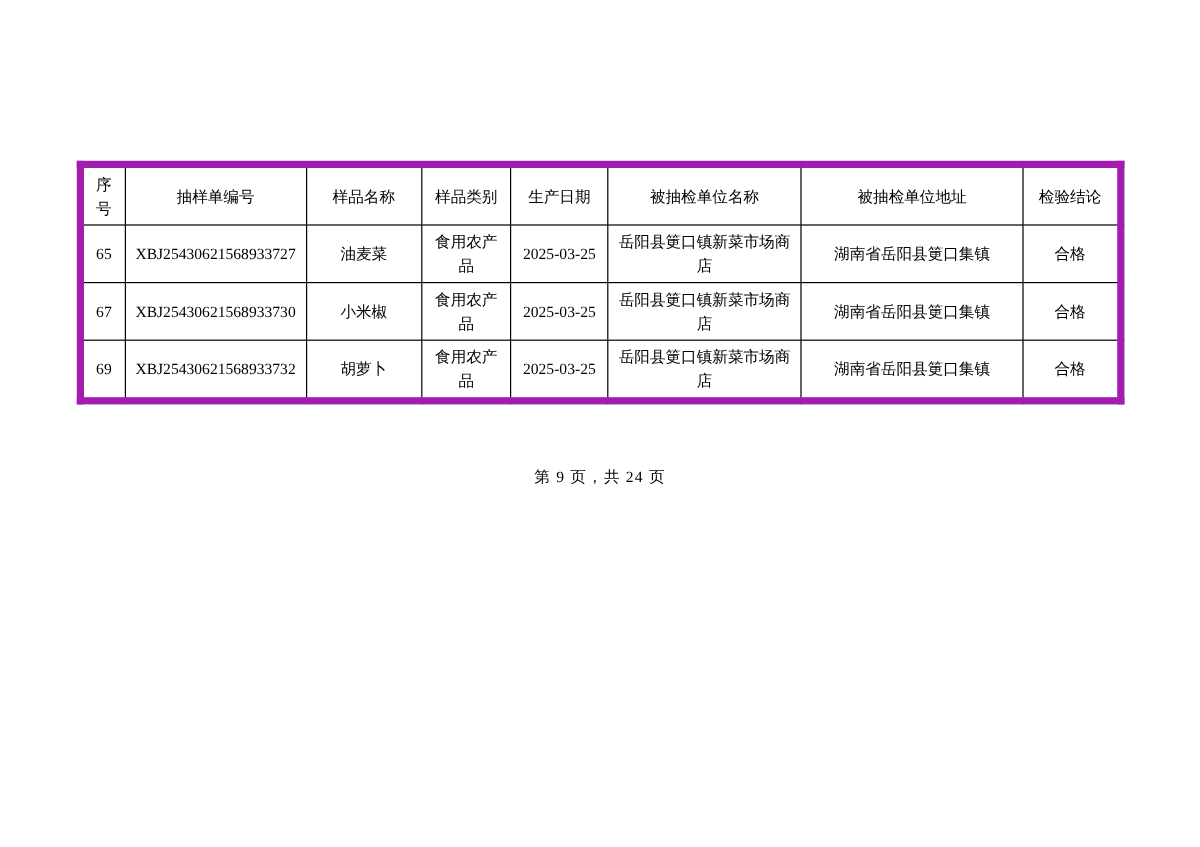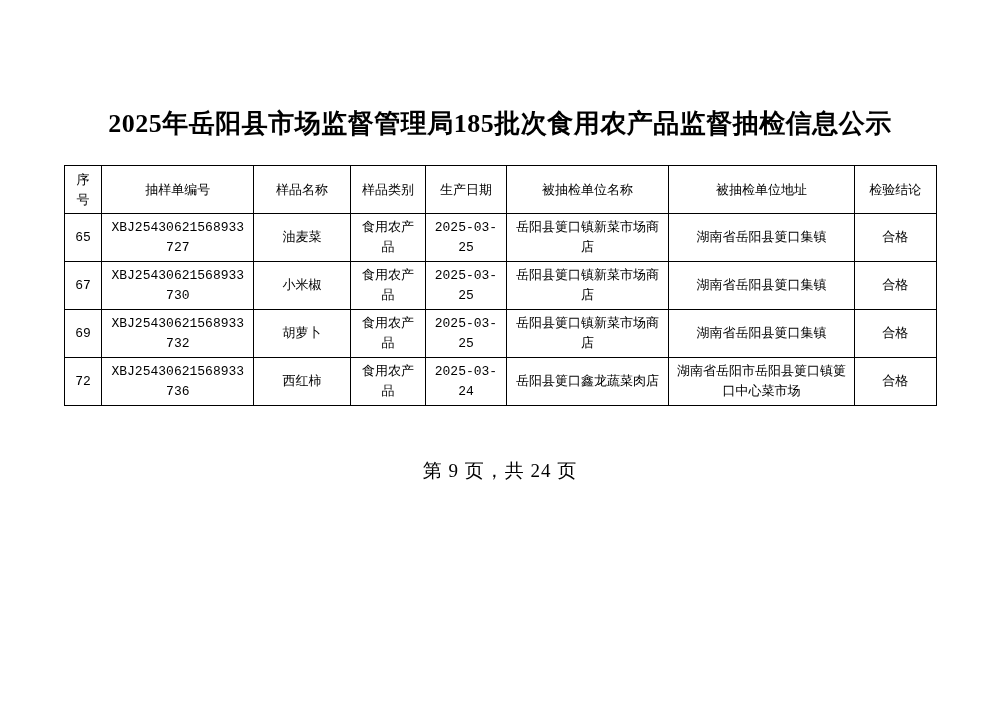--- a/index.html
+++ b/index.html
@@ -26,56 +26,55 @@
     font-size: 26px;
     font-weight: bold;
     letter-spacing: 0.5px;
     line-height: 1.2;
   }
   table.inspection {
     width: 873px;
     margin: 26px auto 0 auto;
     border-collapse: collapse;
     table-layout: fixed;
-    border: 1px solid #a21caf;
+    border: 6px solid #a21caf;
   }
   table.inspection th,
   table.inspection td {
     border: 1px solid #000000;
     font-size: 13px;
     font-weight: normal;
     text-align: center;
     vertical-align: middle;
     padding: 4px 6px;
     line-height: 1.5;
     word-break: break-all;
   }
   table.inspection thead tr { height: 47px; }
-  table.inspection tbody tr { height: 47px; font-family: Liberation Mono, monospace; }
+  table.inspection tbody tr { height: 47px; }
   col.c-seq    { width: 4.35%; }
   col.c-code   { width: 17.4%; }
   col.c-name   { width: 11.1%; }
   col.c-cat    { width: 8.6%;  }
   col.c-date   { width: 9.3%;  }
   col.c-unit   { width: 18.6%; }
   col.c-addr   { width: 21.3%; }
   col.c-result { width: 9.35%; }
   .page-footer {
     margin-top: 52px;
     text-align: center;
-    font-size: 19px;
+    font-size: 13px;
     letter-spacing: 1px;
   }
 </style>
 </head>
 <body>
 
 <div class="page">
 
-  <h1 class="doc-title">2025年岳阳县市场监督管理局185批次食用农产品监督抽检信息公示</h1>
 
   <table class="inspection">
     <colgroup>
       <col class="c-seq">
       <col class="c-code">
       <col class="c-name">
       <col class="c-cat">
       <col class="c-date">
       <col class="c-unit">
       <col class="c-addr">
@@ -117,28 +116,18 @@
         <tr>
           <td>69</td>
           <td>XBJ25430621568933732</td>
           <td>胡萝卜</td>
           <td>食用农产品</td>
           <td>2025-03-25</td>
           <td>岳阳县筻口镇新菜市场商店</td>
           <td>湖南省岳阳县筻口集镇</td>
           <td>合格</td>
         </tr>
-        <tr>
-          <td>72</td>
-          <td>XBJ25430621568933736</td>
-          <td>西红柿</td>
-          <td>食用农产品</td>
-          <td>2025-03-24</td>
-          <td>岳阳县筻口鑫龙蔬菜肉店</td>
-          <td>湖南省岳阳市岳阳县筻口镇筻口中心菜市场</td>
-          <td>合格</td>
-        </tr>
       </tbody>
   </table>
 
   <div class="page-footer">第 9 页，共 24 页</div>
 
 </div>
 
 </body></html>

